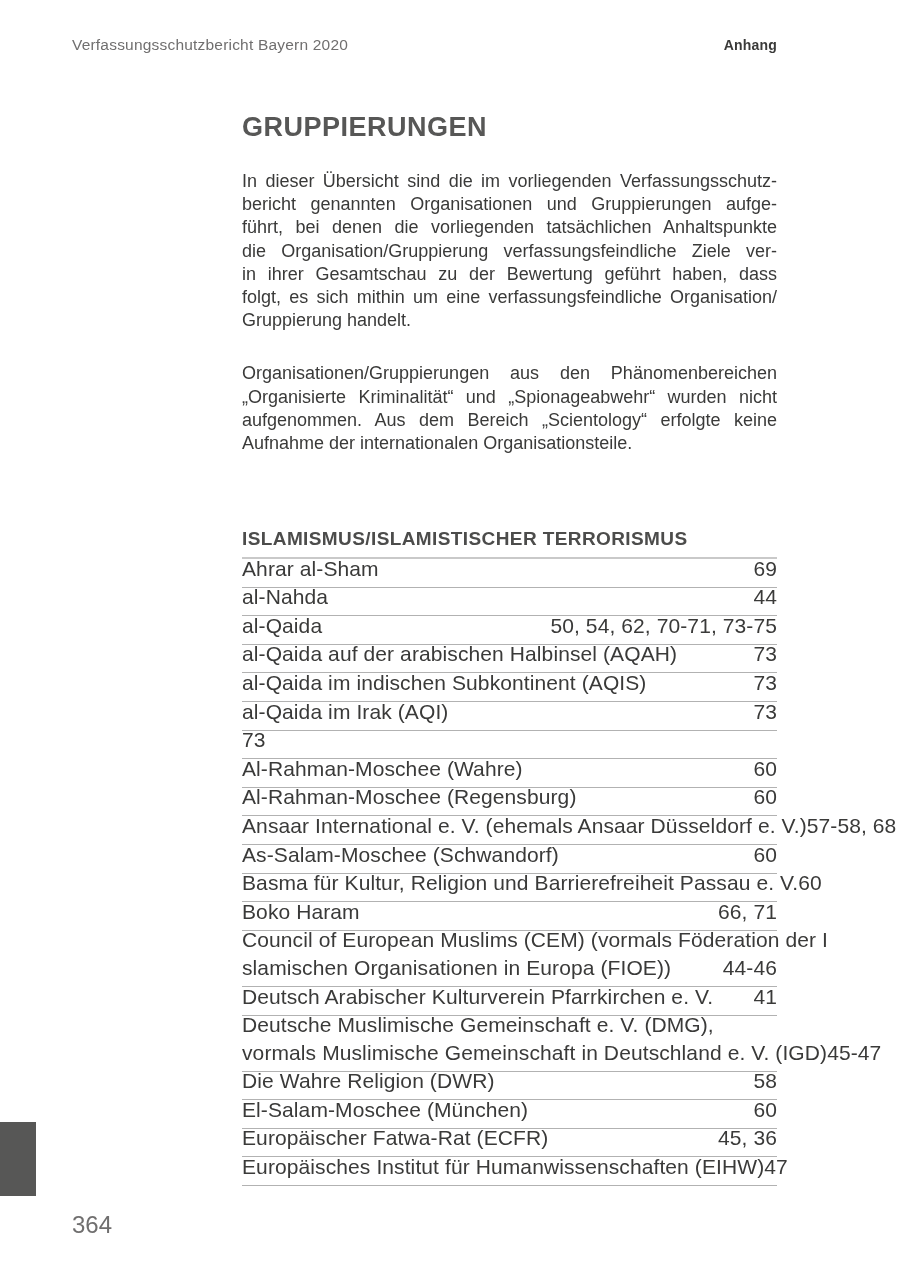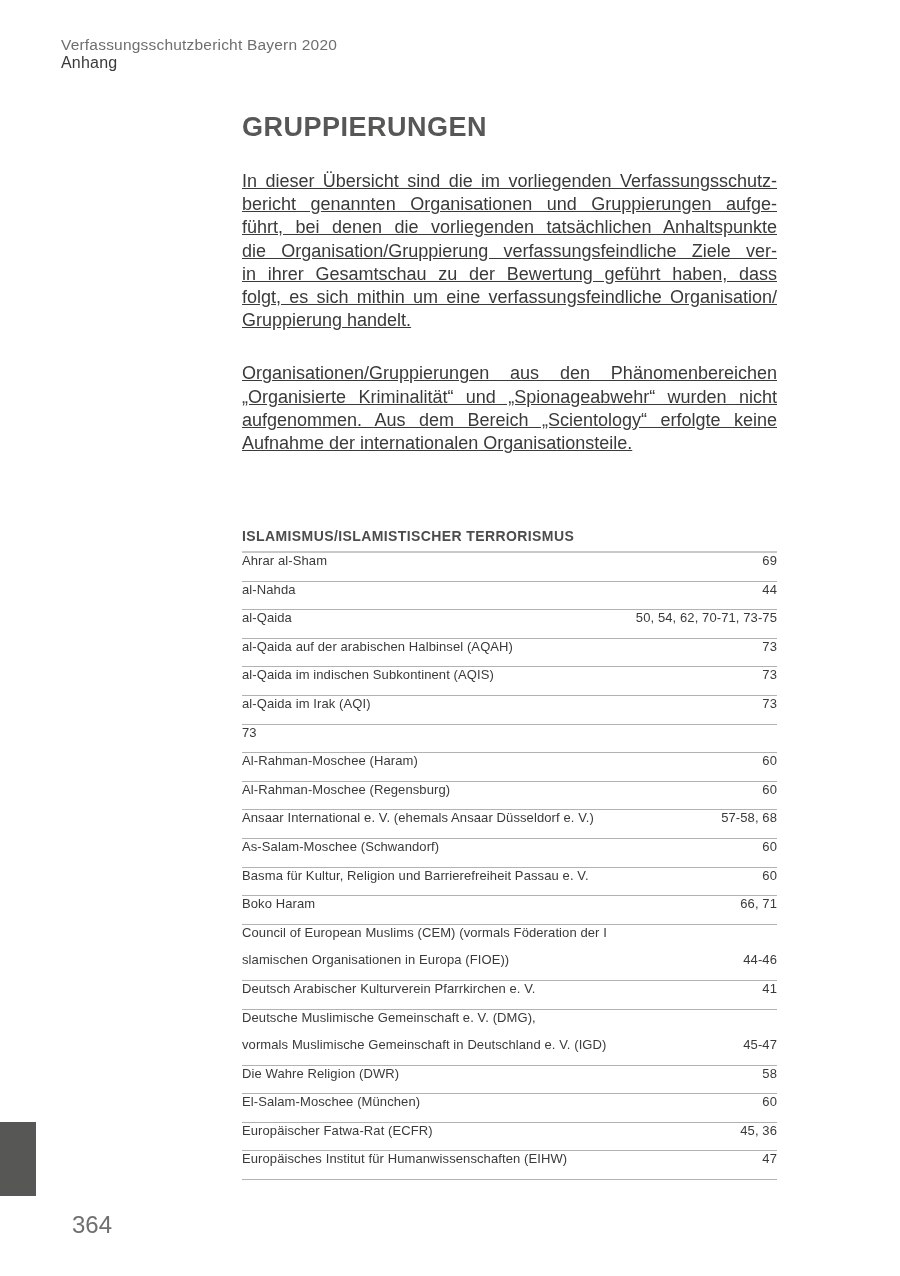--- a/index.html
+++ b/index.html
@@ -8,36 +8,35 @@
     width: 900px;
     height: 1276px;
     background: var(--page-bg, #ffffff);
     font-family: "Liberation Sans", "DejaVu Sans", sans-serif;
     overflow: hidden;
   }
 
   
   .header {
     position: absolute;
-    left: 61px;
+    left: 72px;
     top: 36px;
     width: 705px;
     display: flex;
     justify-content: space-between;
     align-items: baseline;
-    flex-direction: column;
   }
   .header-left {
     font-size: 15.5px;
     color: var(--muted, #706f6f);
     letter-spacing: 0.2px;
   }
   .header-right {
-    font-size: 16px;
-    font-weight: normal;
+    font-size: 14px;
+    font-weight: bold;
     color: var(--dark, #3a3a39);
     letter-spacing: 0.2px;
   }
 
   
   .title {
     position: absolute;
     left: 242px;
     top: 95px;
     width: 545px;
@@ -50,47 +49,48 @@
   
   .intro {
     position: absolute;
     left: 242px;
     top: 170px;
     width: 535px;
     font-size: 18px;
     line-height: 23.2px;
     color: var(--dark, #3a3a39);
   }
-  .para { margin-bottom: 30px; text-decoration: underline; }
+  .para { margin-bottom: 30px; }
   .para-line { text-align: justify; text-align-last: justify; }
   .para-line.last { text-align-last: left; }
 
   
   .index {
     position: absolute;
     left: 242px;
     top: 528px;
     width: 535px;
   }
   .index-heading {
-    font-size: 14px;
+    font-size: 19px;
     font-weight: bold;
     color: #4c4c4b;
     letter-spacing: 0.4px;
     padding-bottom: 7px;
     border-bottom: 2px solid #c9c9c9;
   }
   .row { border-bottom: 1px solid var(--rule, #b2b2b2); }
   .row-line {
     display: flex;
     justify-content: space-between;
+    align-items: flex-end;
     height: 27.6px;
     box-sizing: border-box;
     padding-bottom: 6px;
-    font-size: 13px;
+    font-size: 21px;
     color: var(--dark, #3a3a39);
     letter-spacing: 0.1px;
   }
   .row-name { white-space: nowrap; }
   .row-pages { white-space: nowrap; }
 
   
   .footer-page {
     position: absolute;
     left: 72px;
@@ -178,21 +178,21 @@
             <span class="row-pages">73</span>
           </div>
         </div>
         <div class="row">
           <div class="row-line">
             <span class="row-pages">73</span>
           </div>
         </div>
         <div class="row">
           <div class="row-line">
-            <span class="row-name">Al-Rahman-Moschee (Haram)</span>
+            <span class="row-name">Al-Rahman-Moschee (Wahre)</span>
             <span class="row-pages">60</span>
           </div>
         </div>
         <div class="row">
           <div class="row-line">
             <span class="row-name">Al-Rahman-Moschee (Regensburg)</span>
             <span class="row-pages">60</span>
           </div>
         </div>
         <div class="row">

